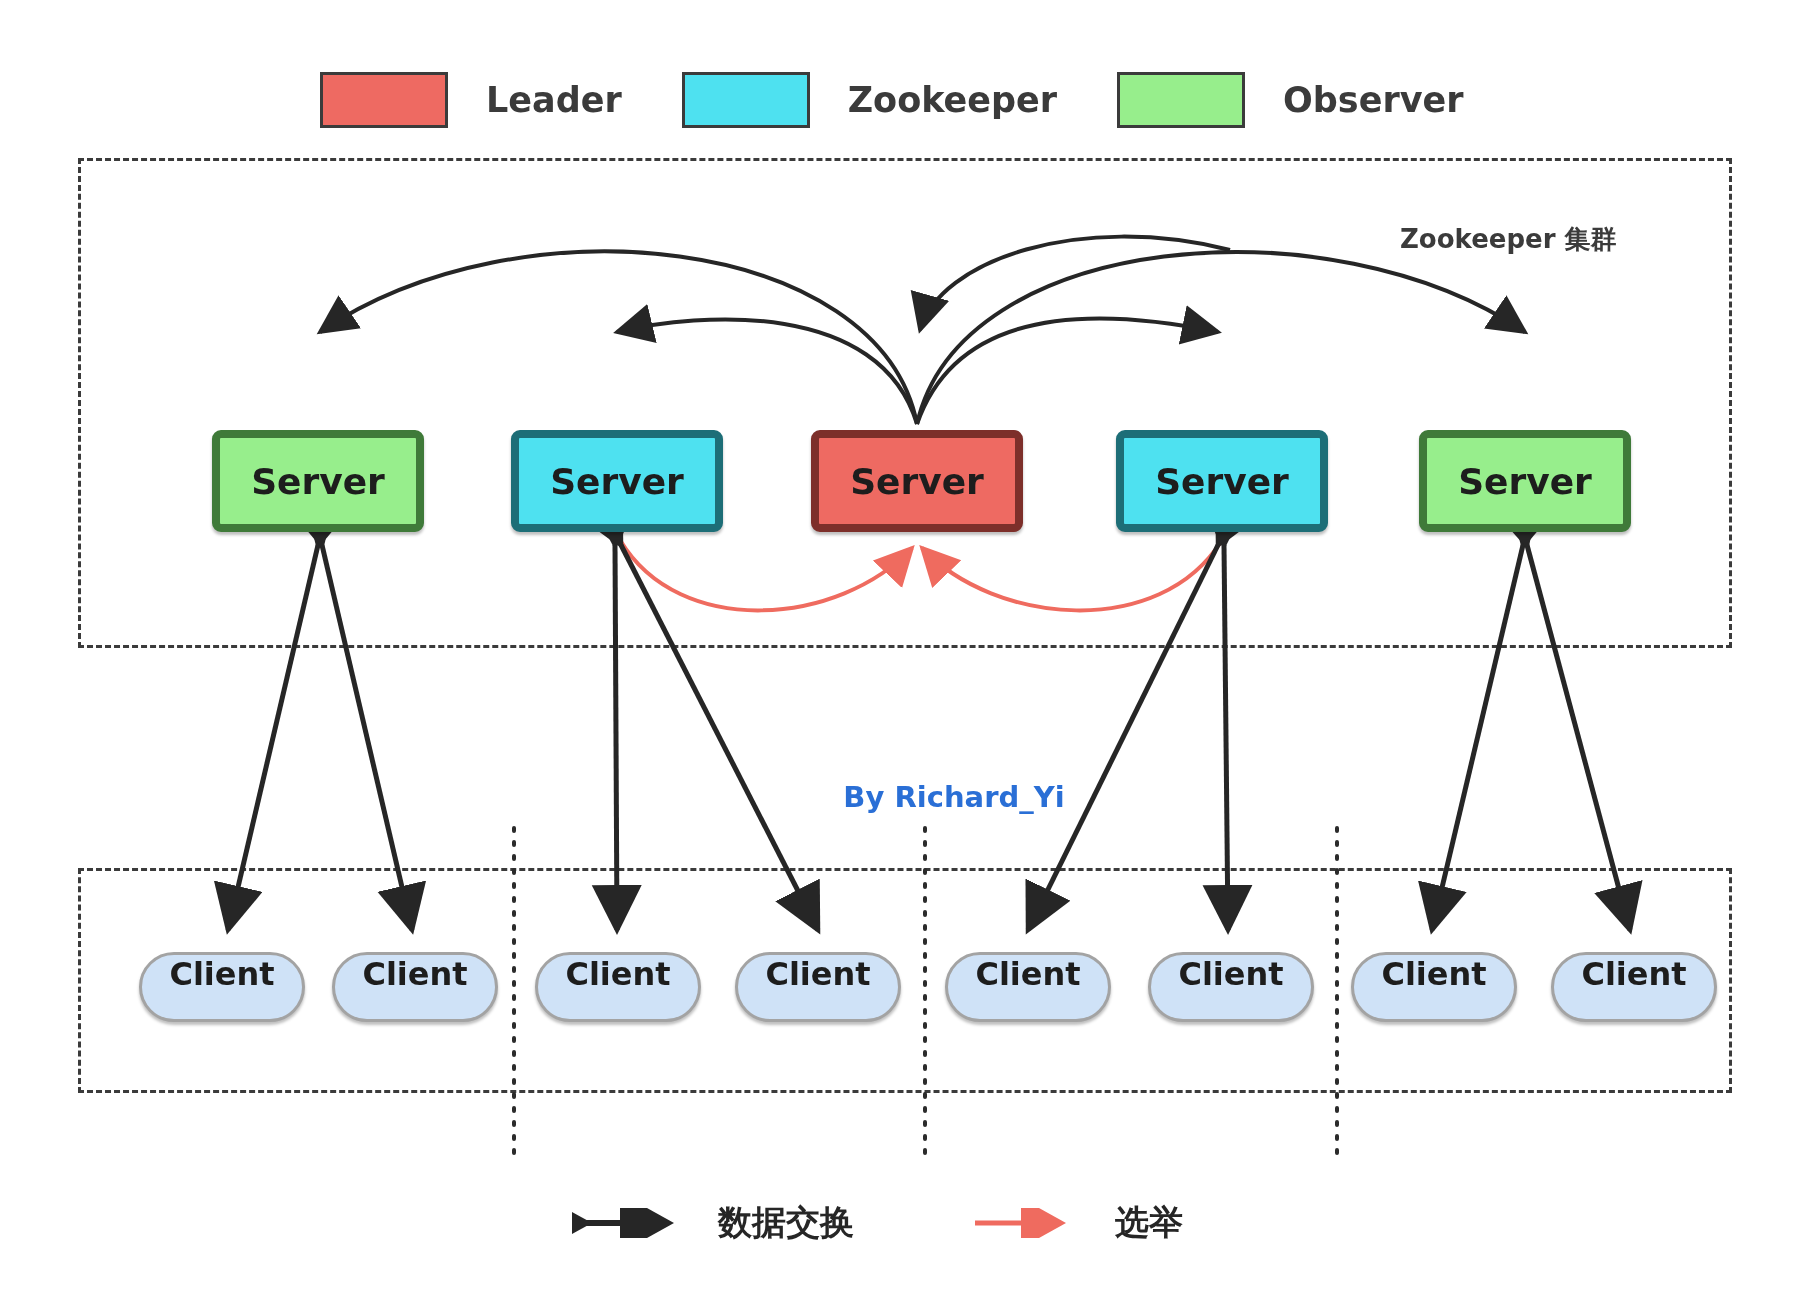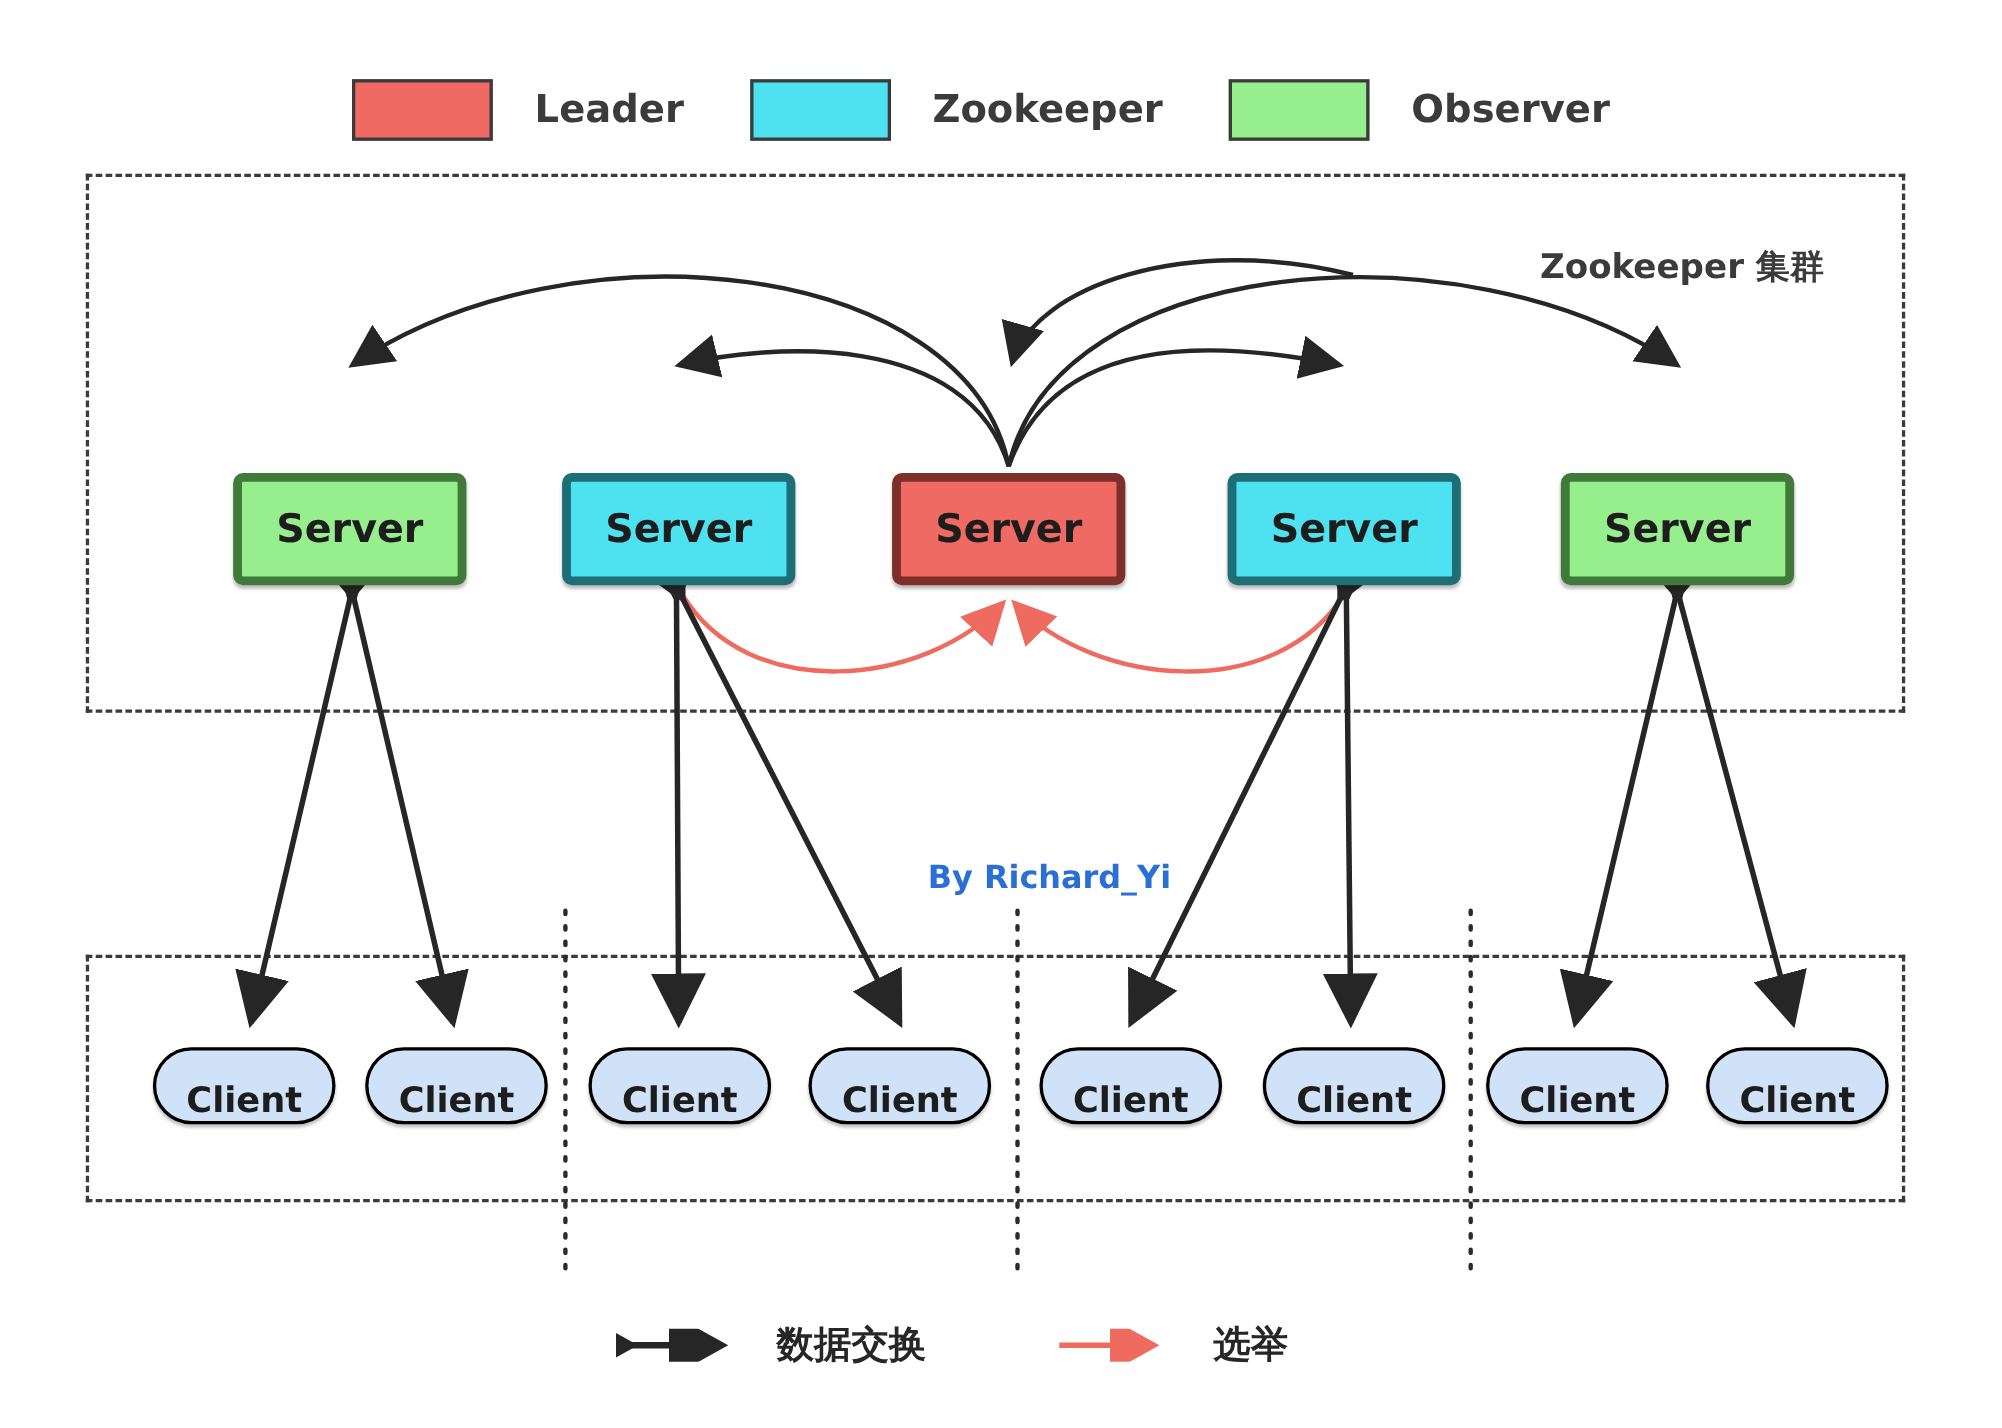--- a/index.html
+++ b/index.html
@@ -69,21 +69,21 @@
   #client-box {
     left: 78px;
     top: 868px;
     width: 1654px;
     height: 225px;
   }
   .zk-title {
     position: absolute;
     right: 28px;
     top: 60px;
-    font-size: 31px;
+    font-size: 26px;
     font-weight: bold;
     color: #3b3b3b;
     white-space: nowrap;
   }
   
   .server {
     position: absolute;
     width: 212px;
     height: 102px;
     border-radius: 9px;
@@ -100,25 +100,25 @@
   .server.leader   { background: #ee6a62; border-color: #7d2f2a; }
   .server.follower { background: #4ee1f0; border-color: #1d6e77; }
   .server.observer { background: #97ee8c; border-color: #3f7a39; }
 
   
   .client {
     position: absolute;
     width: 166px;
     height: 70px;
     border-radius: 36px;
-    border: 3px solid #000000;
+    border: 3px solid #a3a3a3;
     box-sizing: border-box;
     background: #cfe2f7;
     display: flex;
-    align-items: flex-end;
+    align-items: flex-start;
     justify-content: center;
     font-size: 32px;
     font-weight: bold;
     color: #1d1d1d;
     box-shadow: 0 3px 3px rgba(0,0,0,0.25);
   }
   
   .attribution {
     position: absolute;
     left: 0;
@@ -126,21 +126,21 @@
     width: 1820px;
     text-align: center;
     font-size: 29px;
     font-weight: bold;
     color: #2a6fd6;
     padding-left: 44px;
   }
   
   .legend-bottom {
     position: absolute;
-    left: 540px;
+    left: 552px;
     top: 1200px;
     display: flex;
     align-items: center;
     padding-left: 20px;
   }
   .lb-item { display: flex; align-items: center; }
   .lb-label {
     font-size: 34px;
     font-weight: bold;
     color: #262626;

